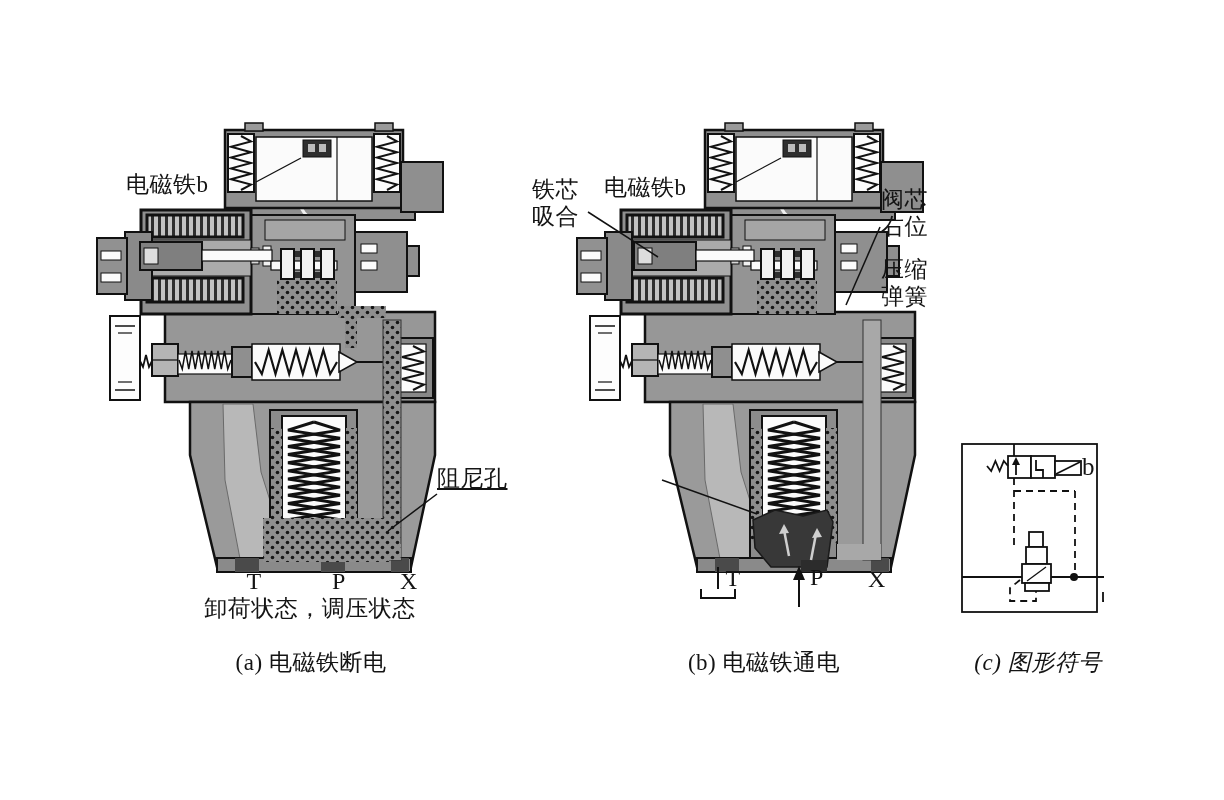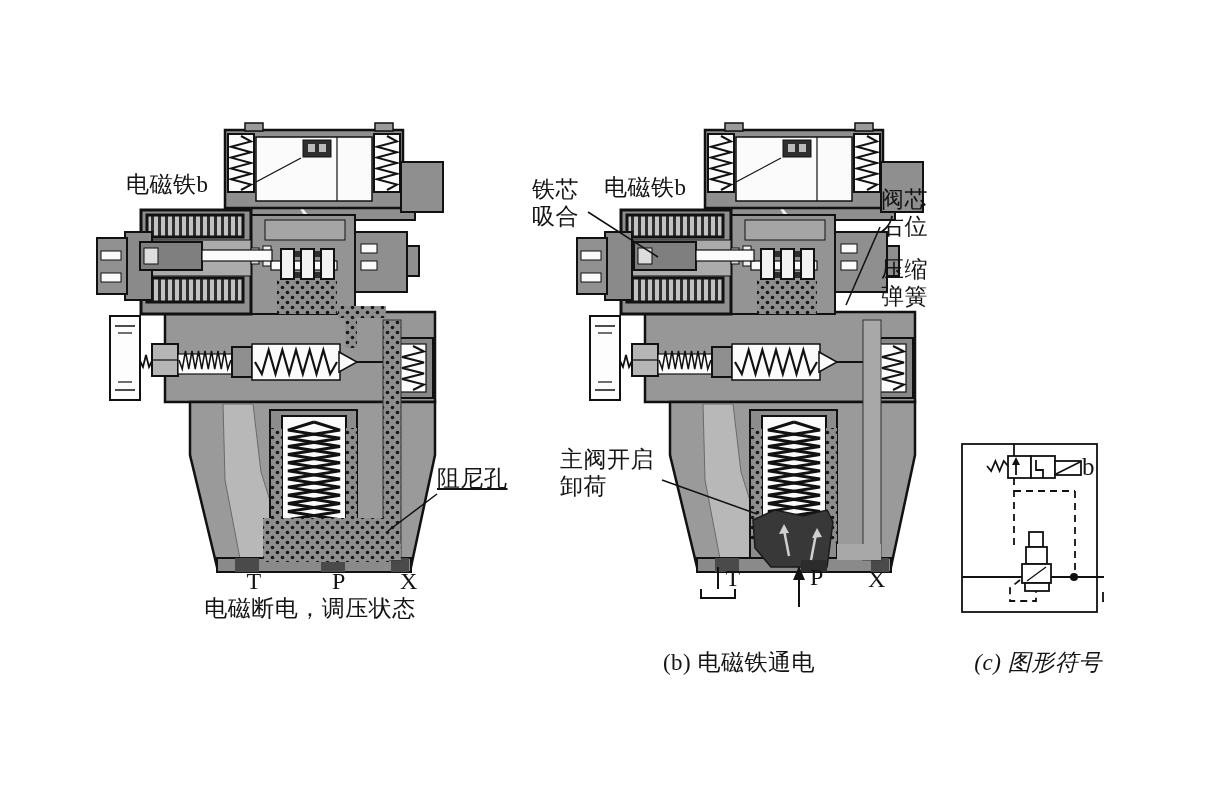--- a/index.html
+++ b/index.html
@@ -213,28 +213,28 @@
     <line x1="1110" y1="577" x2="1110" y2="592"></line>
     <path d="M1103,592 L1103,601 L1117,601 L1117,592"></path>
   </g>
 </svg>
 
 <div class="lbl" style="left:126px;top:172px;">电磁铁b</div>
 <div class="lbl" style="left:437px;top:466px;text-decoration:underline;">阻尼孔</div>
 <div class="lbl port" style="left:238px;top:568px;">T</div>
 <div class="lbl port" style="left:323px;top:568px;">P</div>
 <div class="lbl port" style="left:393px;top:568px;">X</div>
-<div class="lbl cap" style="left:198px;top:596px;width:224px;">电磁断电，调压状态</div>
+<div class="lbl cap" style="left:198px;top:596px;width:224px;">卸荷状态，调压状态</div>
+<div class="lbl cap" style="left:201px;top:650px;width:220px;">(a) 电磁铁断电</div>
 
 <div class="lbl wrap2" style="left:532px;top:177px;">铁芯吸合</div>
 <div class="lbl" style="left:604px;top:175px;">电磁铁b</div>
 <div class="lbl wrap2" style="left:881px;top:187px;">阀芯右位</div>
 <div class="lbl wrap2" style="left:881px;top:257px;">压缩弹簧</div>
-<div class="lbl wrap4" style="left:560px;top:447px;">主阀开启卸荷</div>
 <div class="lbl port" style="left:717px;top:565px;">T</div>
 <div class="lbl port" style="left:801px;top:564px;">P</div>
 <div class="lbl port" style="left:861px;top:566px;">X</div>
-<div class="lbl cap" style="left:619px;top:650px;width:240px;">(b) 电磁铁通电</div>
+<div class="lbl cap" style="left:644px;top:650px;width:240px;">(b) 电磁铁通电</div>
 
 <div class="lbl tag" style="left:1082px;top:452px;">b</div>
 <div class="lbl cap" style="left:957px;top:650px;width:162px;font-style:italic;">(c) 图形符号</div>
 
 </div>
 
 </body></html>

